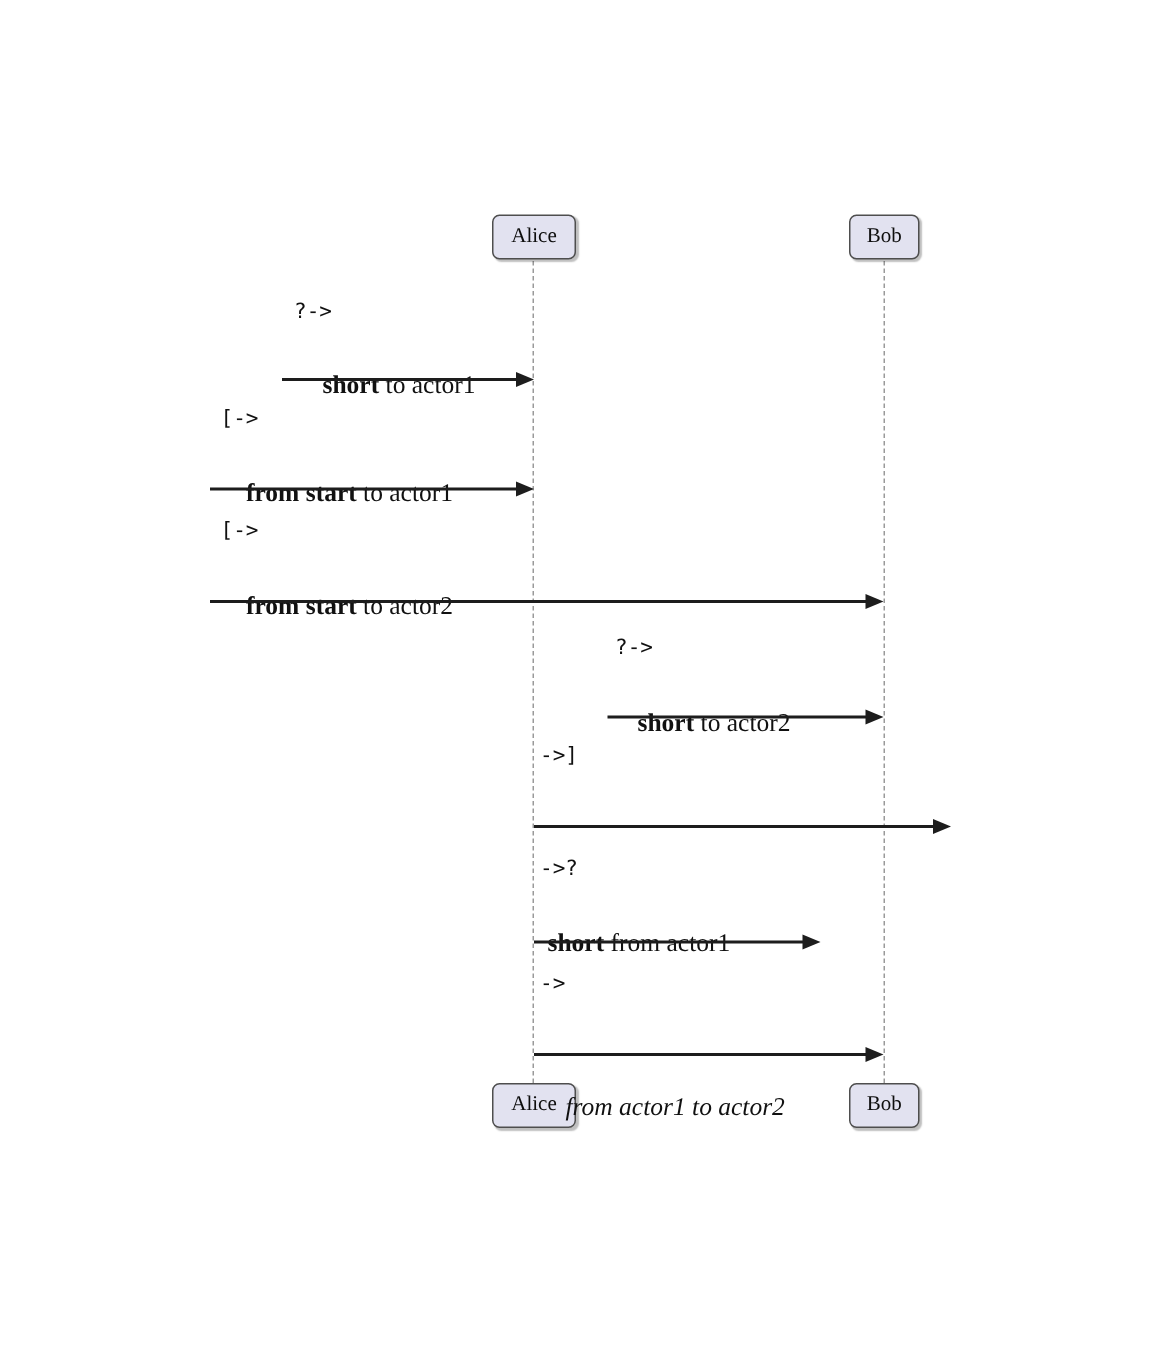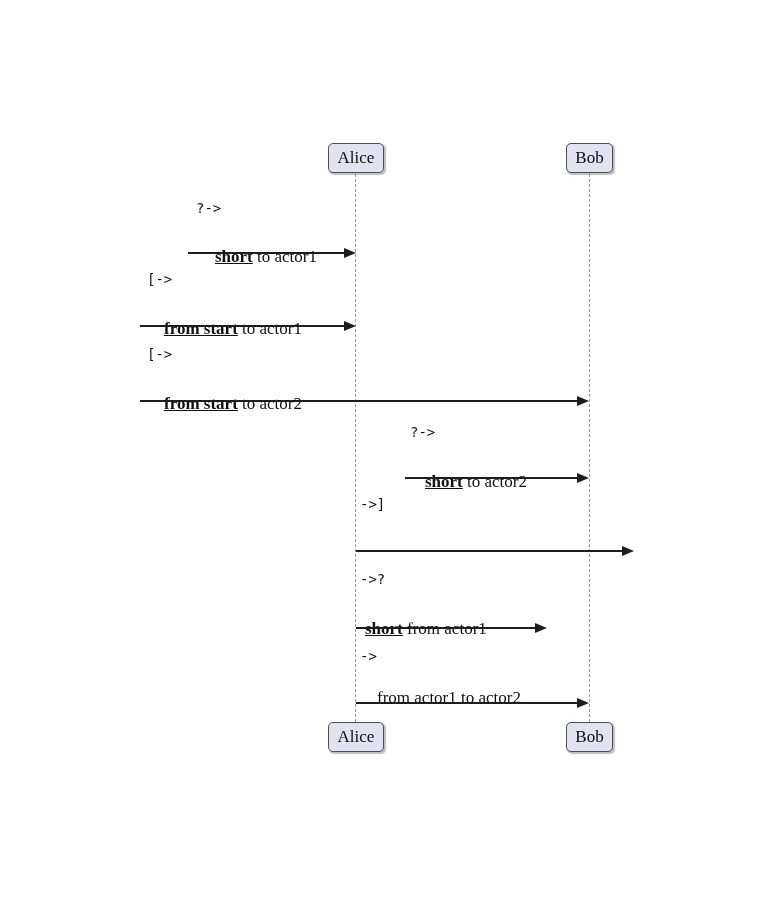--- a/index.html
+++ b/index.html
@@ -19,37 +19,37 @@
   .actor {
     position: absolute;
     height: 28px;
     background: #E2E2F0;
     border: 1.5px solid #4e4e4e;
     border-radius: 5px;
     box-shadow: 1.5px 1.5px 1px rgba(0,0,0,0.25);
     display: flex;
     align-items: center;
     justify-content: center;
-    font-size: 17px;
+    font-size: 14px;
     color: #0d0d0d;
   }
   .msg-op {
     position: absolute;
     font-family: "DejaVu Sans Mono", monospace;
     font-size: 14px;
     color: #111111;
     white-space: pre;
   }
   .msg-text {
     position: absolute;
     font-size: 17px;
     color: #111111;
     white-space: pre;
   }
-  .msg-text b { font-weight: bold; text-decoration: underline; }
+  .msg-text b { font-weight: bold; }
   .msg-line {
     position: absolute;
     height: 1.5px;
     background: #1d1d1d;
   }
   .msg-head {
     position: absolute;
     width: 0;
     height: 0;
     border-top: 5px solid transparent;
@@ -112,19 +112,19 @@
   <div class="msg-head" style="left:622px; top:546px;"></div>
 
   <div class="msg-op" style="left:360px; top:571px;">-&gt;?</div>
   <div class="msg-text" style="left:348px; top:599px;">
     <span></span><b>short</b><span> from actor1</span>
   </div>
   <div class="msg-line" style="left:356px; top:627px; width:183px;"></div>
   <div class="msg-head" style="left:535px; top:623px;"></div>
 
   <div class="msg-op" style="left:360px; top:648px;">-&gt;</div>
-  <div class="msg-text" style="left:360px; top:668px;">
+  <div class="msg-text" style="left:360px; top:708px;font-style:italic;">
     <span>from actor1 to actor2</span><b></b><span></span>
   </div>
   <div class="msg-line" style="left:356px; top:702px; width:225px;"></div>
   <div class="msg-head" style="left:577px; top:698px;"></div>
 
 </div>
 
 </body></html>

